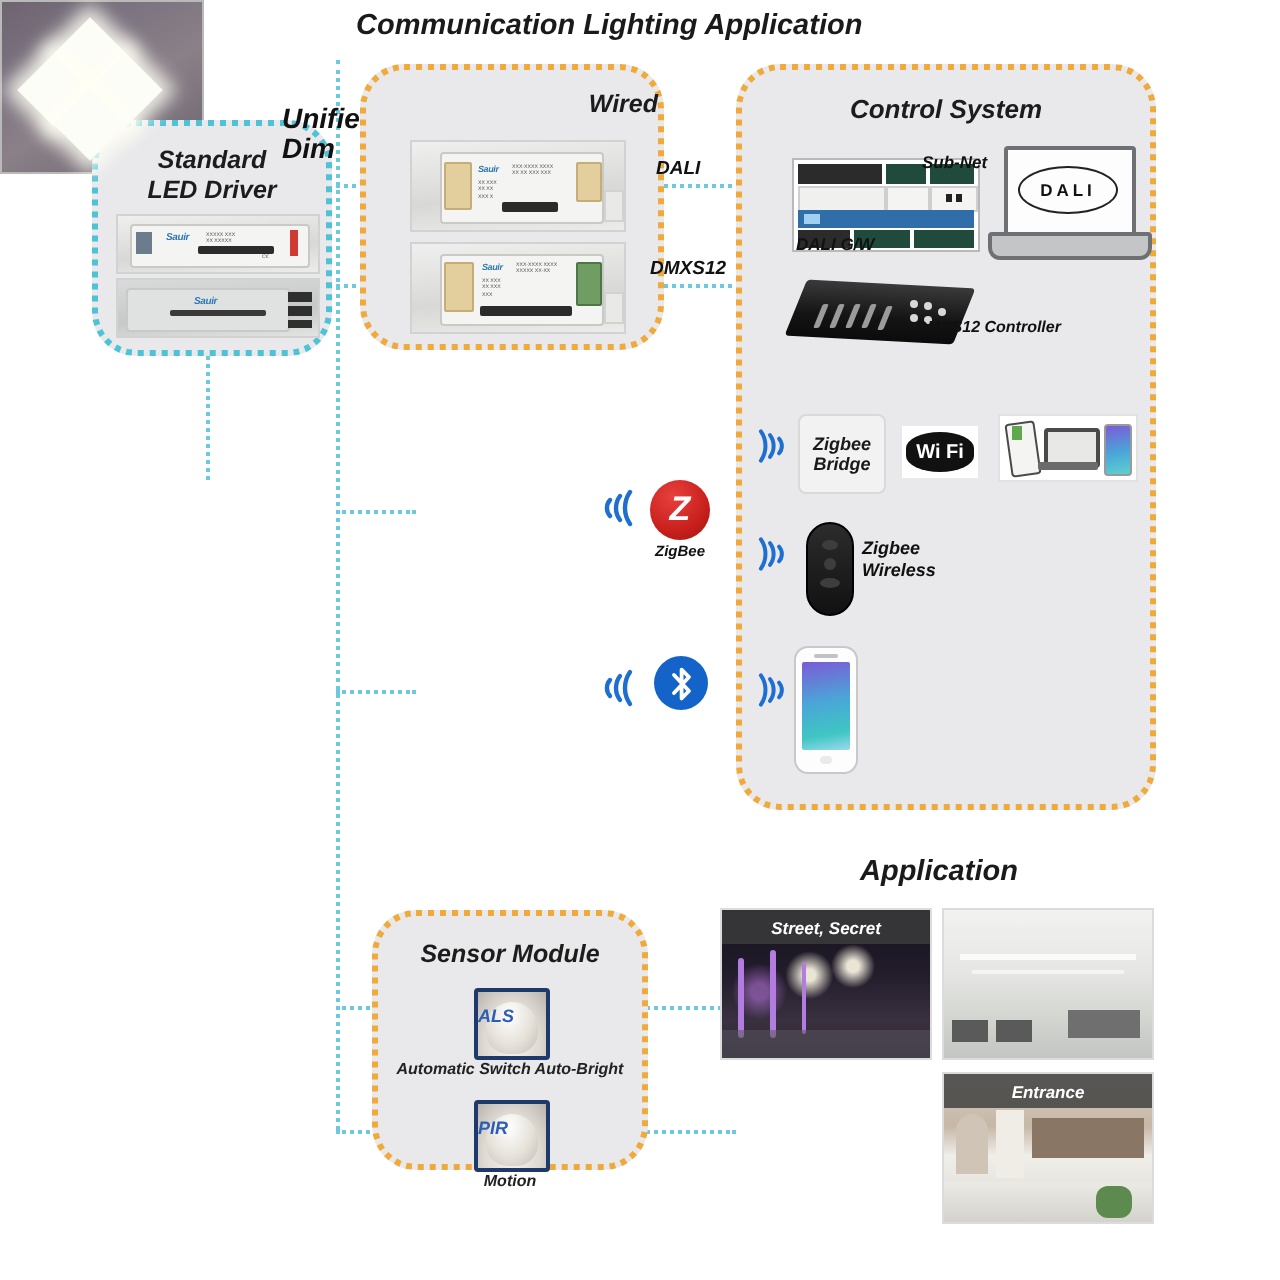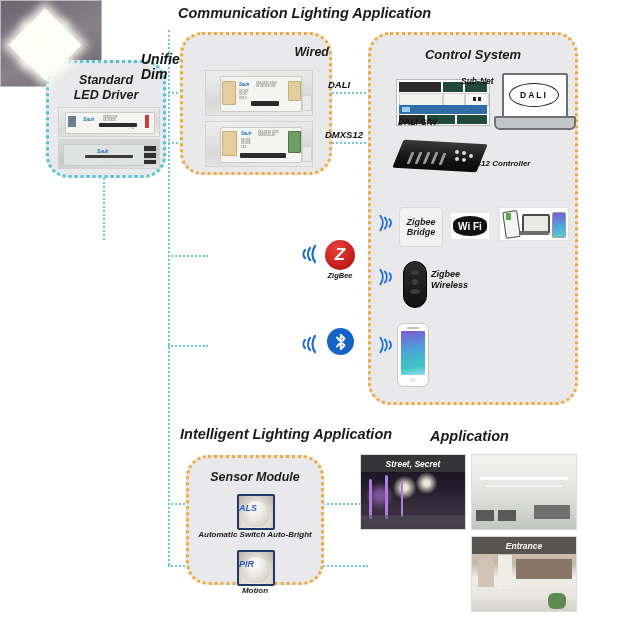--- a/index.html
+++ b/index.html
@@ -222,21 +222,20 @@
     background:linear-gradient(180deg,#d8cfc4 0%,#c6b7a6 35%,#efeee9 55%,#dedbd4 100%);
   }
   .rect{position:absolute;}
 </style>
 </head>
 <body>
 
 <div id="stage">
 
   <div class="abs section-title comm-title">Communication Lighting Application</div>
-  <div class="abs section-title intel-title">Intelligent Lighting Application</div>
   <div class="abs section-title app-title">Application</div>
 
   <div class="abs vline" style="left:103px;top:165px;height:75px;"></div>
   <div class="abs vline" style="left:168px;top:30px;height:535px;"></div>
 
   <div class="abs vline orange" style="left:178px;top:30px;height:0px;"></div>
 
   <div class="abs hline" style="left:168px;top:92px;width:210px;"></div>
   <div class="abs hline" style="left:168px;top:142px;width:210px;"></div>
 

